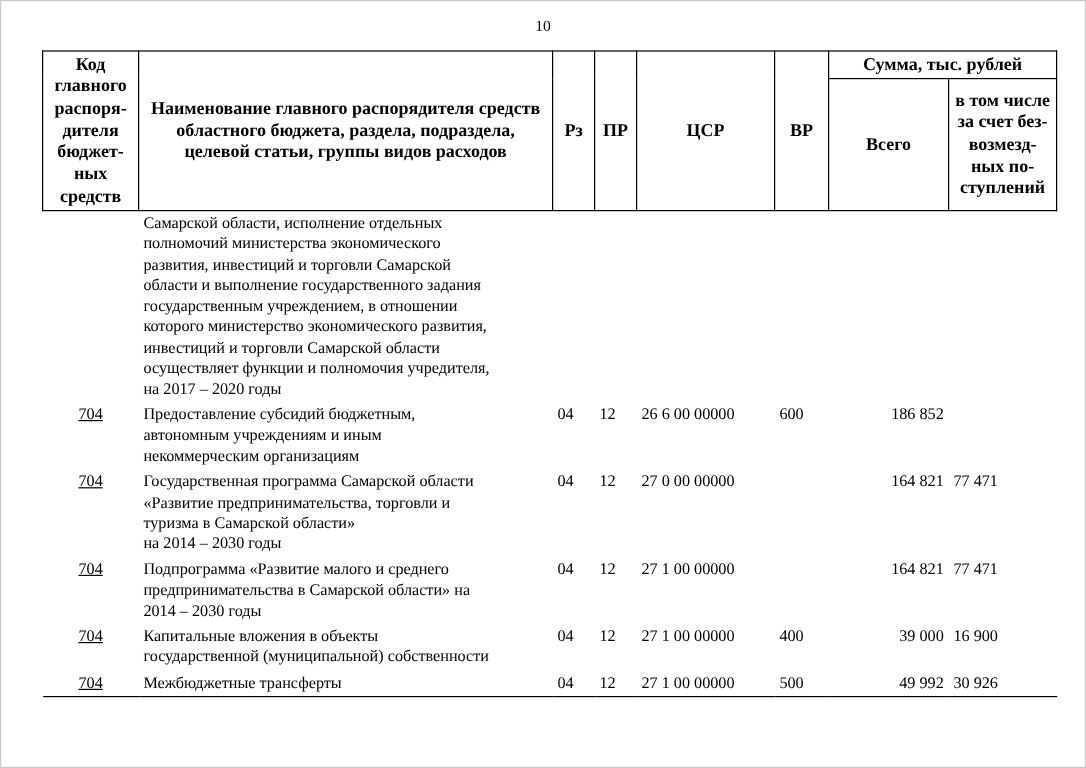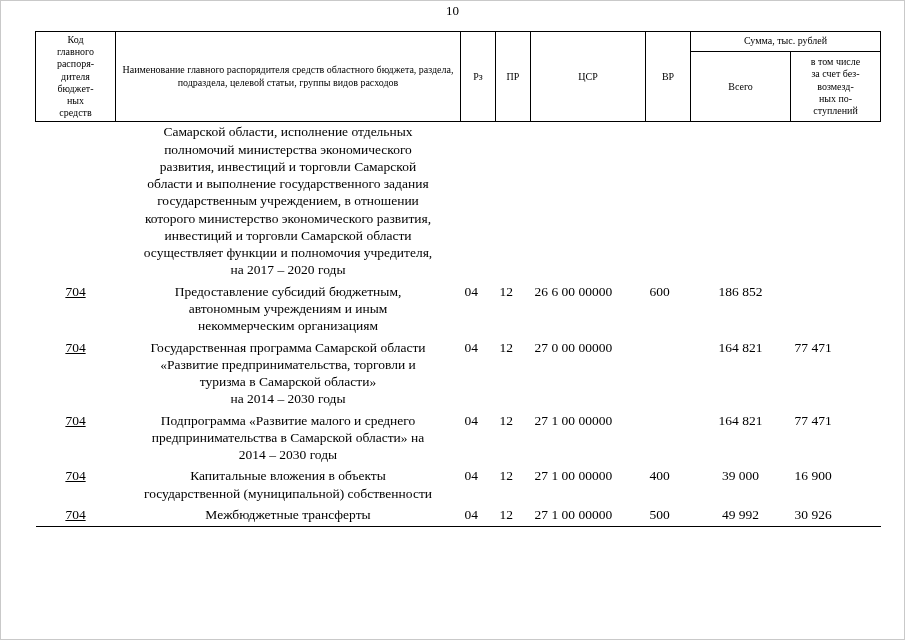--- a/index.html
+++ b/index.html
@@ -10,59 +10,59 @@
     width: 905px;
     height: 640px;
     background: #ffffff;
     border: 1px solid #c9c9c9;
     overflow: hidden;
     position: relative;
   }
 
   .page-number {
     text-align: center;
-    padding-top: 2px;
+    padding-top: 13px;
     font-size: 13px;
   }
 
   table.budget {
     border-collapse: collapse;
     table-layout: fixed;
     width: 845px;
     margin: 12px 0 0 34px;
     font-size: 13.5px;
     border-bottom: 1.5px solid #000;
   }
 
   table.budget thead th {
     border: 1.5px solid #000;
-    font-weight: normal;
+    font-weight: bold;
     text-align: center;
     vertical-align: middle;
     padding: 2px 3px;
-    font-size: 10px;
+    font-size: 15px;
     line-height: 1.22;
   }
 
   th.pre, td.pre { white-space: pre-line; }
 
   table.budget tbody td {
     vertical-align: top;
     padding: 1px 4px 3px 4px;
     line-height: 1.28;
     border: none;
   }
 
   td.c-code  { text-align: center; text-decoration: underline; }
-  td.c-name  { text-align: center; margin-top: 32px; }
+  td.c-name  { text-align: left; margin-top: 32px; }
   td.c-rz,
   td.c-pr,
   td.c-csr,
   td.c-vr    { text-align: left; }
-  td.c-total { text-align: center; padding-right: 18px; }
+  td.c-total { text-align: right; padding-right: 18px; }
   td.c-incl  { text-align: left; padding-right: 20px; }
 
   col.w-code  { width: 80px; }
   col.w-name  { width: 345px; }
   col.w-rz    { width: 35px; }
   col.w-pr    { width: 35px; }
   col.w-csr   { width: 115px; }
   col.w-vr    { width: 45px; }
   col.w-total { width: 100px; }
   col.w-incl  { width: 90px; }

